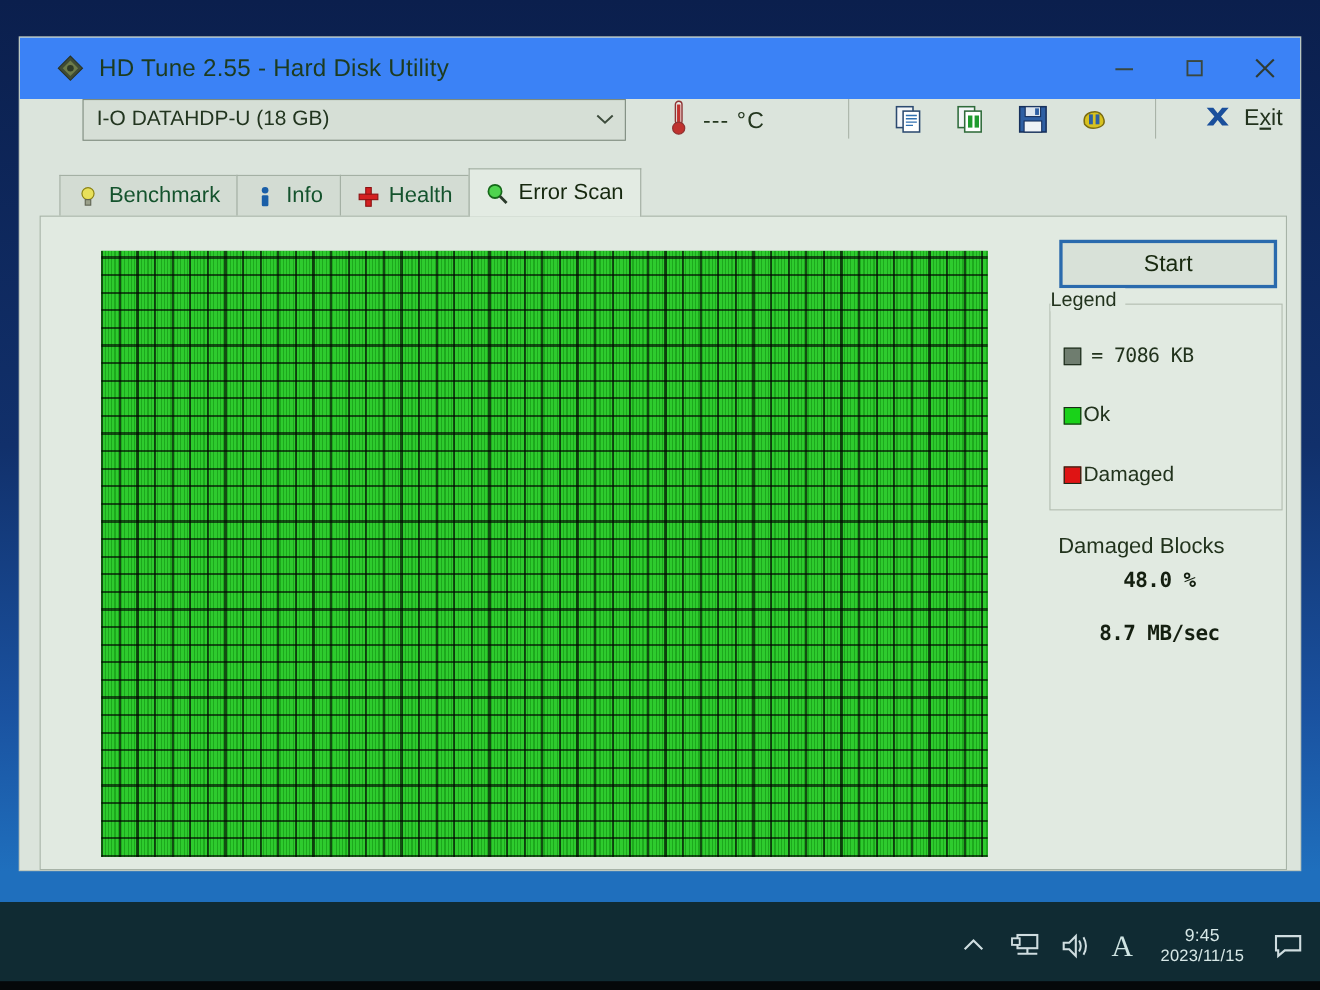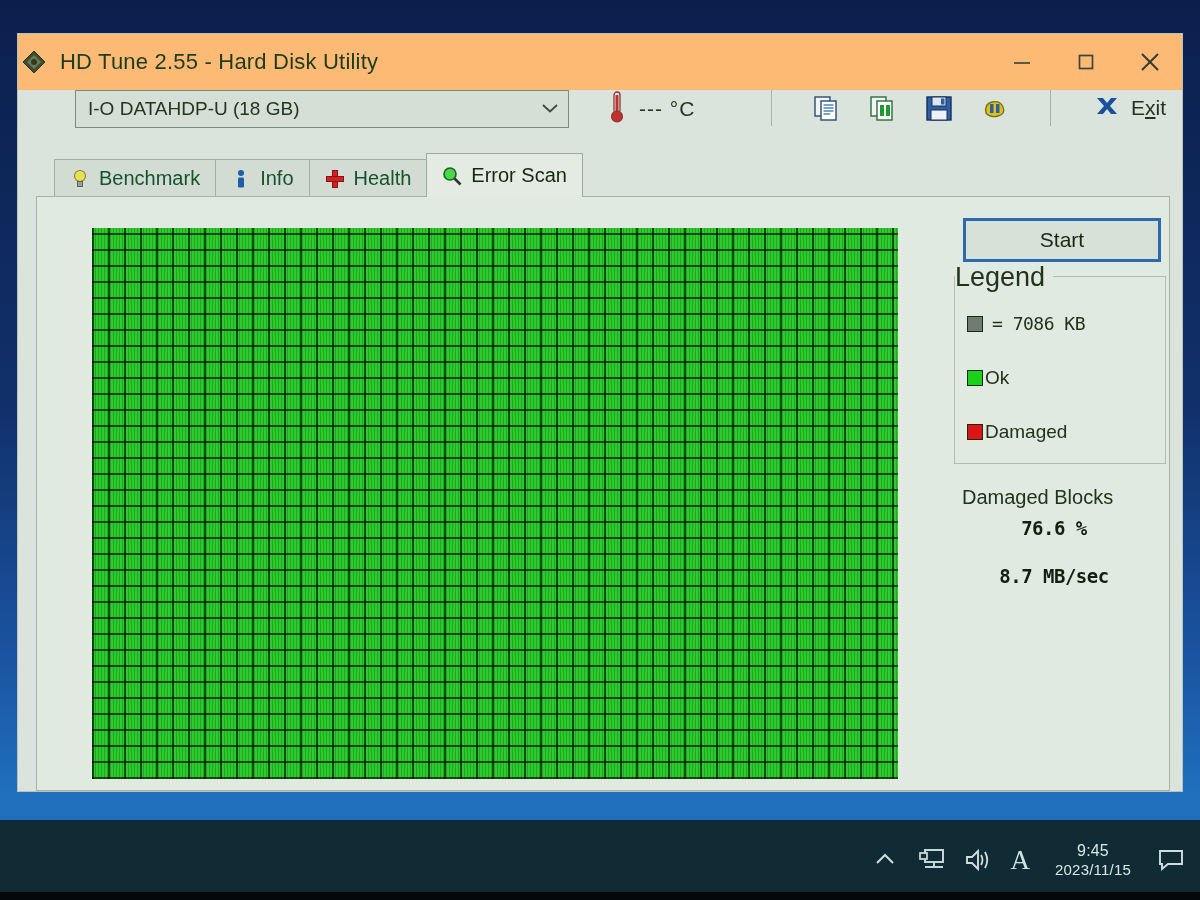--- a/index.html
+++ b/index.html
@@ -39,22 +39,22 @@
     left: 18px; top: 34px;
     width: 1164px; height: 757px;
     background: #dbe4dc;
     box-shadow: 0 0 0 1px #b9c4ba;
     display: flex; flex-direction: column;
     overflow: hidden;
   }
   #titlebar {
     height: 56px; flex: 0 0 56px;
     display: flex; align-items: center;
-    background: #fdba74;
-    padding-left: 2px;
+    background: #3b82f6;
+    padding-left: 32px;
   }
   #app-icon { width: 28px; height: 28px; margin-right: 12px; flex: 0 0 28px; }
   #title-text {
     font-size: 22px; color: #1d3b1f; letter-spacing: .2px;
     flex: 1 1 auto;
   }
   .wbtn {
     width: 64px; height: 56px;
     display: flex; align-items: center; justify-content: center;
     color: #33413a;
@@ -170,21 +170,21 @@
   #legend-group {
     position: relative;
     margin: 14px 10px 0 6px;
     height: 188px;
     border: 1px solid #b2bcb0;
   }
   #legend-title {
     position: absolute; left: 0px; top: -15px;
     background: #e1eae1;
     padding-right: 8px;
-    font-size: 27px; color: #22331d;
+    font-size: 18px; color: #22331d;
   }
   .legend-row {
     position: absolute; left: 12px;
     display: flex; align-items: center; gap: 9px;
     font-size: 19px; color: #22331d; white-space: nowrap;
   }
   .swatch { width: 16px; height: 16px; flex: 0 0 16px; border: 1px solid #1a2a18; }
   .swatch.size { background: #6f7d6f; }
   .swatch.ok { background: #19d219; }
   .swatch.bad { background: #df1414; }
@@ -382,21 +382,21 @@
 
         <div class="legend-row" id="legend-bad">
           <span class="swatch bad"></span>
           <span>Damaged</span>
         </div>
       </div>
 
       <div id="stats">
         <div class="stat">
           <div class="stat-label">Damaged Blocks</div>
-          <div class="stat-value center">76.6 %</div>
+          <div class="stat-value center">48.0 %</div>
         </div>
         <div class="stat">
           <div class="stat-value center">8.7 MB/sec</div>
         </div>
       </div>
 
     </div>
   </div>
 </div>
 

